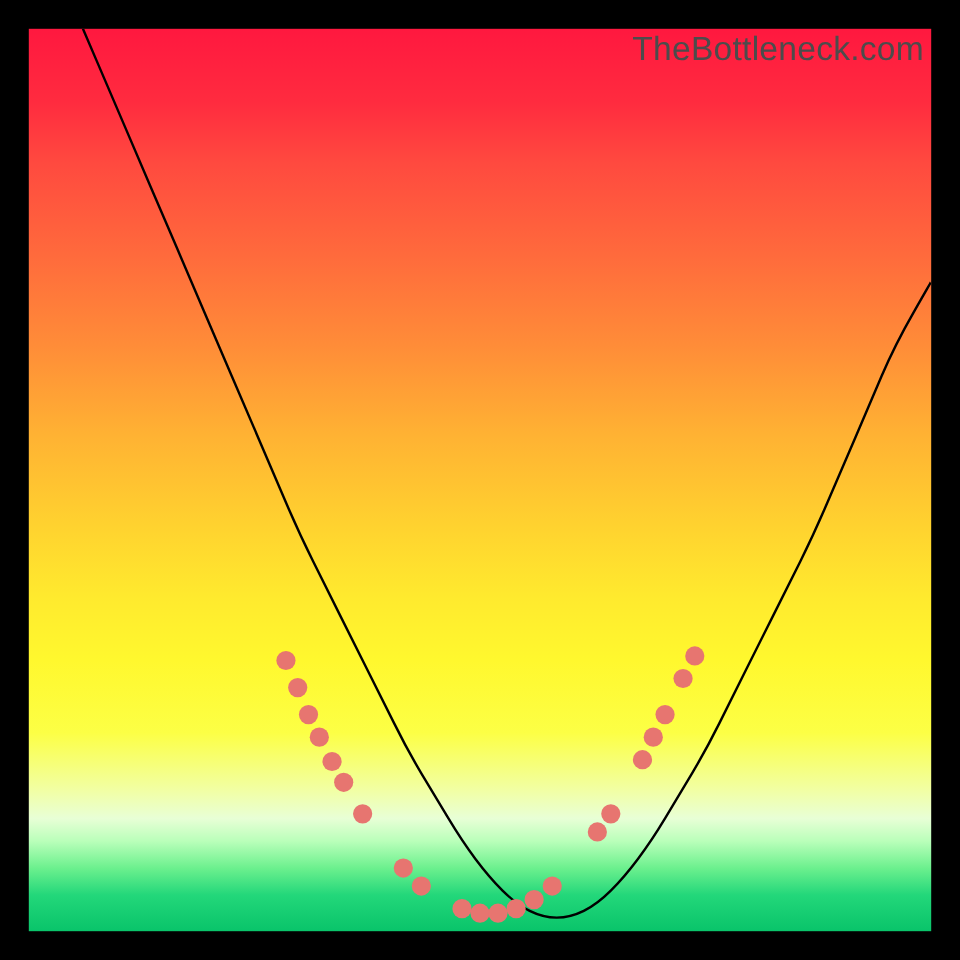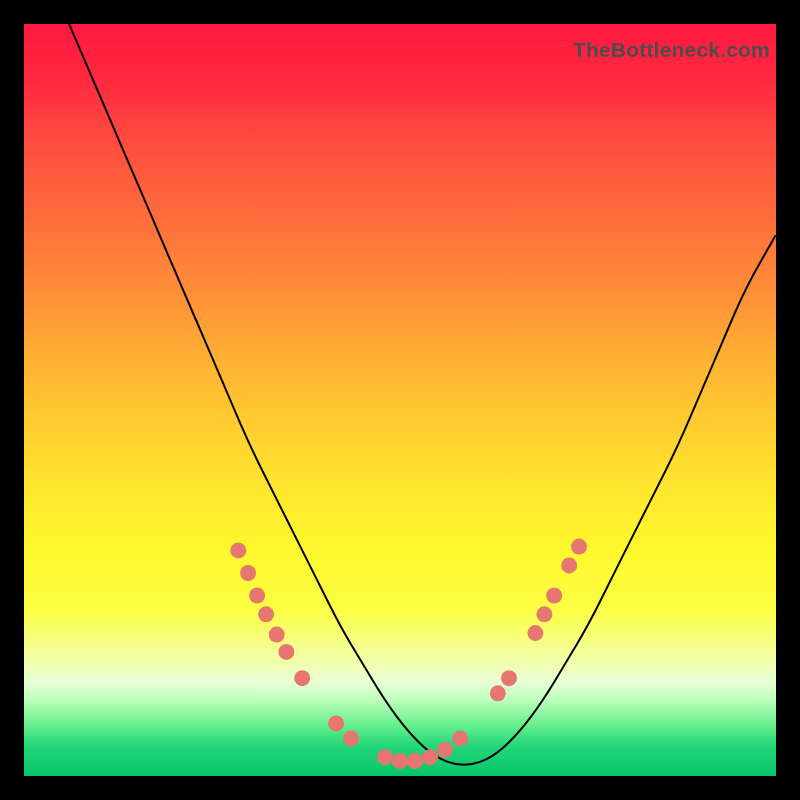--- a/index.html
+++ b/index.html
@@ -31,24 +31,24 @@
       #f1ffa6 84.5%,
       #e8ffd6 87.5%,
       #baffba 90%,
       #6cf08e 93%,
       #23d77a 96%,
       #09c46a 100%
     );
   }
   .watermark {
     position: absolute;
-    top: 14px;
+    top: 1px;
     right: 6px;
-    font-size: 21px;
-    font-weight: 700;
+    font-size: 28px;
+    font-weight: 400;
     color: #4c4c4c;
     letter-spacing: 0.2px;
     z-index: 5;
     user-select: none;
   }
   svg.overlay {
     position: absolute;
     left: 0;
     top: 0;
     width: 752px;

